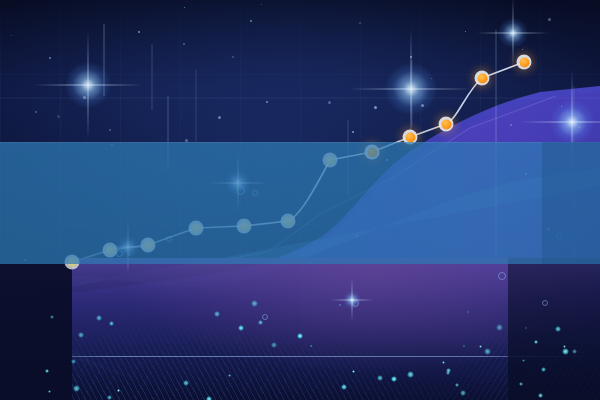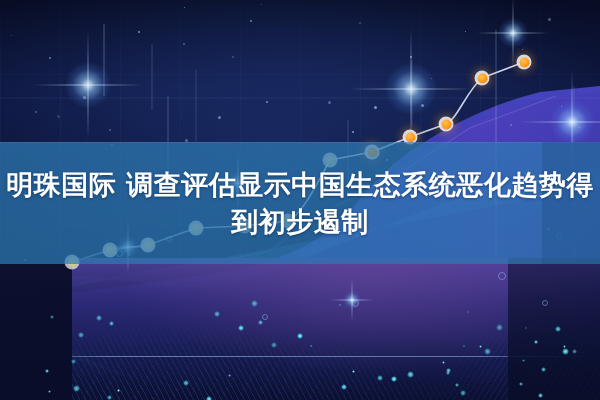--- a/index.html
+++ b/index.html
@@ -363,18 +363,14 @@
       </div>
       <div class="pt" style="left: 524px; top: 62px;">
         <span class="ring"></span>
         <span class="core"></span>
       </div>
     </div>
 
   <div class="band"></div>
   <div class="band-right"></div>
 
-  <div class="headline">
-    <div class="l1">明珠国际 调查评估显示中国生态系统恶化趋势得</div>
-    <div class="l2">到初步遏制</div>
-  </div>
 
 </div>
 
 </body></html>

